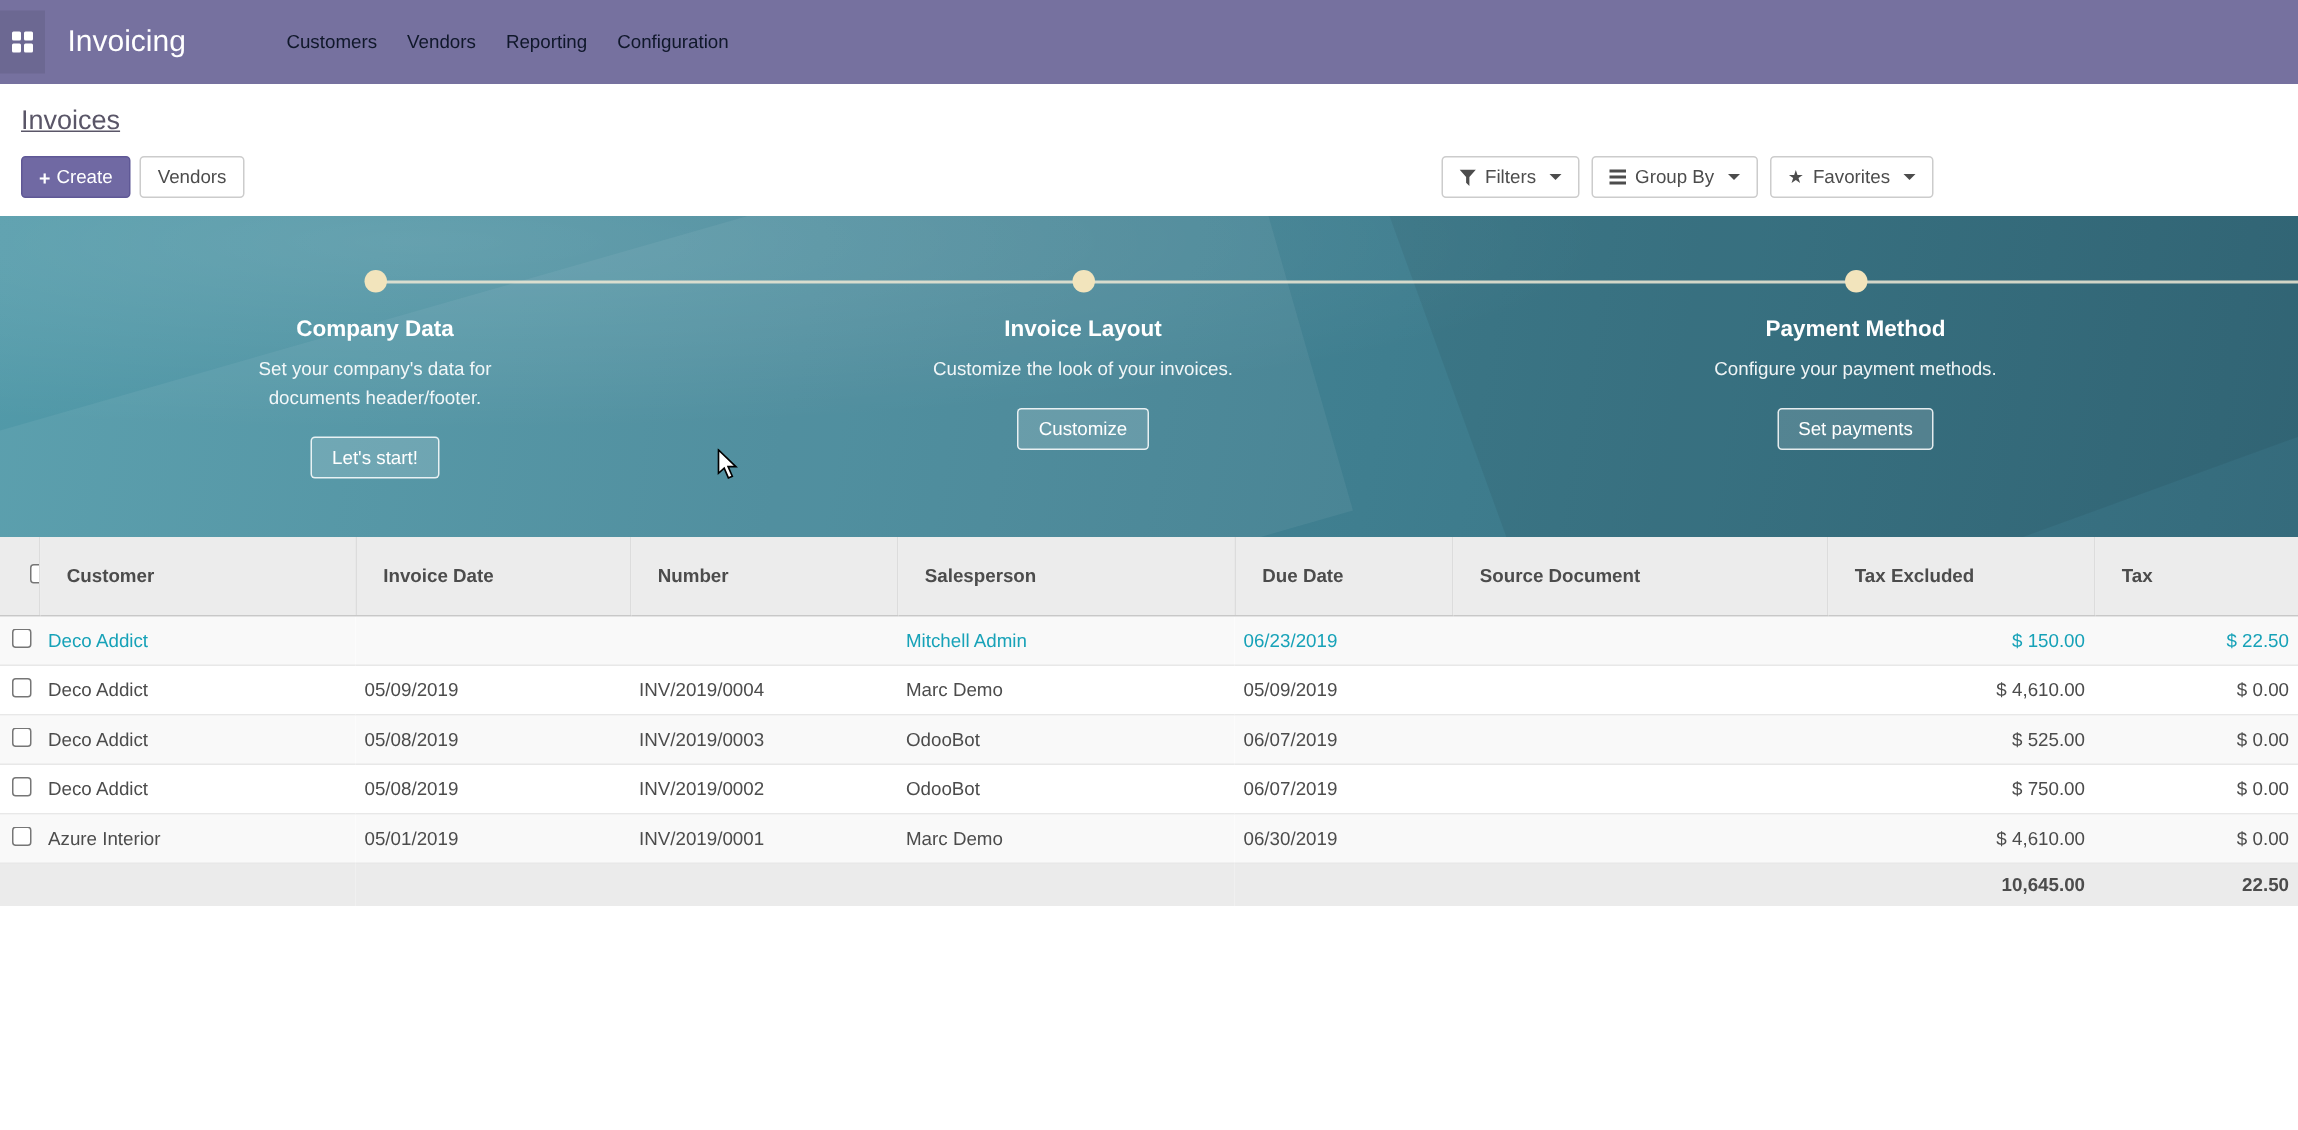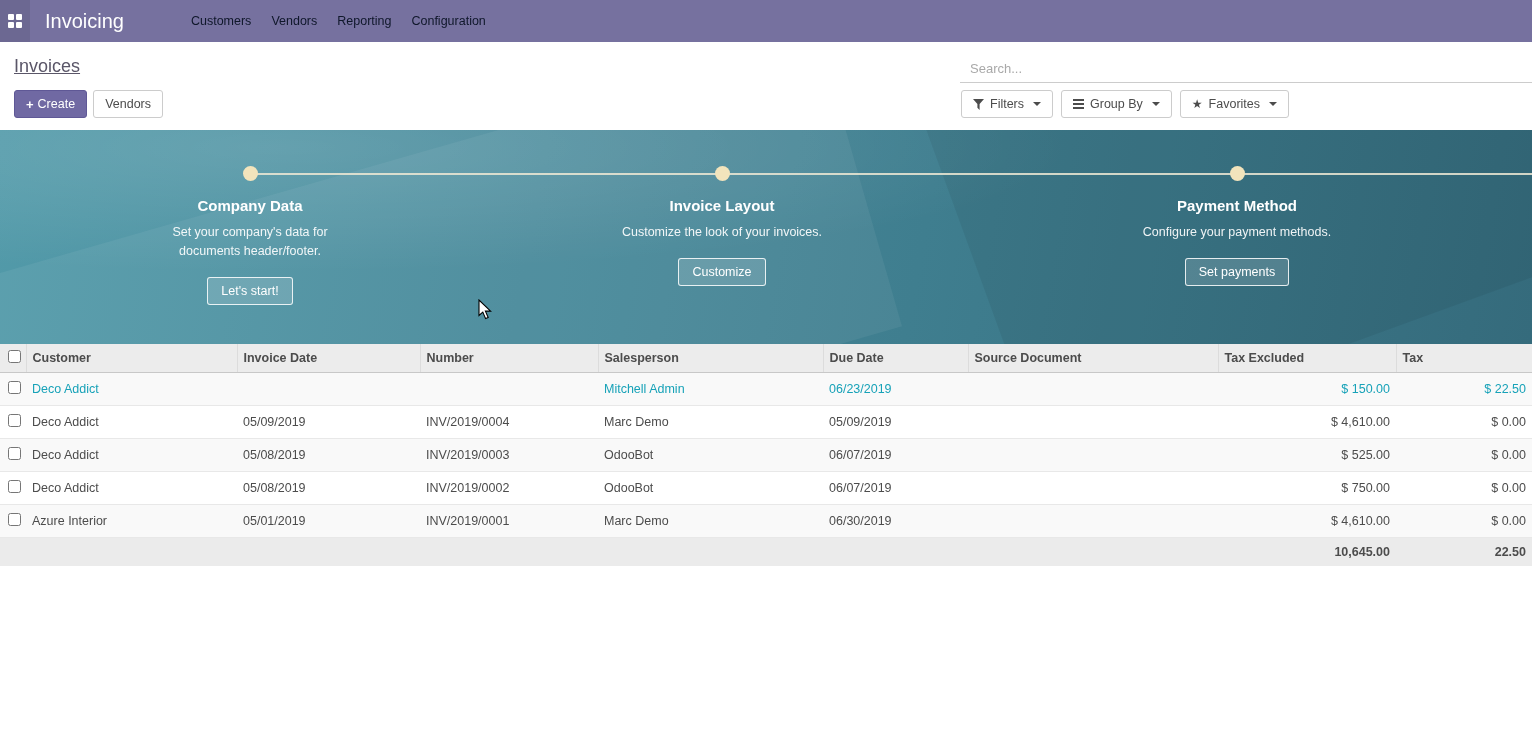--- a/index.html
+++ b/index.html
@@ -7,21 +7,21 @@
   body {
     font-family: "Liberation Sans", sans-serif;
     background: #fff;
     position: relative;
     overflow: hidden;
     color: #4c4c4c;
   }
 
   
   .navbar {
-    height: 42px;
+    height: 56px;
     background: var(--navbar-bg, #76719f);
     display: flex;
     align-items: center;
     color: #fff;
   }
   .apps-btn {
     width: 30px; height: 42px;
     display: flex; align-items: center; justify-content: center;
     background: rgba(0,0,0,0.08);
     cursor: pointer;
@@ -103,21 +103,21 @@
     border-radius: 3px; cursor: pointer; font-family: "Liberation Sans", sans-serif; text-align: center;
   }
 
   
   .mouse-cursor { position: absolute; left: 478px; top: 299px; z-index: 50; pointer-events: none; }
 
   
   .invoice-table { width: 100%; border-collapse: collapse; table-layout: fixed; font-size: 12.5px; color: #4c4c4c; }
   .invoice-table thead th {
     background: #ececec; font-weight: bold; text-align: left;
-    padding: 6px; border-bottom: 1px solid #c8c8c8; border-left: 1px solid #dcdcdc;
+    padding: 18px; border-bottom: 1px solid #c8c8c8; border-left: 1px solid #dcdcdc;
     white-space: nowrap; overflow: hidden; cursor: pointer;
   }
   .invoice-table thead th:first-child { border-left: none; cursor: default; }
   .invoice-table tbody td {
     padding: 0 6px; height: 33px; border-bottom: 1px solid #e8e8e8;
     white-space: nowrap; overflow: hidden;
   }
   .invoice-table tbody tr { cursor: pointer; }
   .invoice-table tbody tr:nth-child(odd) { background: #f9f9f9; }
   .invoice-table tr.draft td { color: var(--link-teal, #17a2b8); }
@@ -153,21 +153,20 @@
 <div class="control-panel">
   <div class="breadcrumb">Invoices</div>
   <div class="cp-buttons">
     <button class="btn btn-create">
       <span class="plus">+</span>
       <span>Create</span>
     </button>
     <button class="btn btn-default">Vendors</button>
   </div>
 
-  <input class="search-input" type="text" placeholder="Search..." style="">
 
   <div class="cp-filters">
     <button class="btn filter-btn">
       <svg width="11" height="11" viewBox="0 0 10 10">
         <path d="M0 0 H10 L6 4.5 V10 L4 8 V4.5 Z" fill="#4c4c4c"></path>
       </svg>
       <span>Filters</span>
       <span class="caret"></span>
     </button>
     <button class="btn filter-btn">

